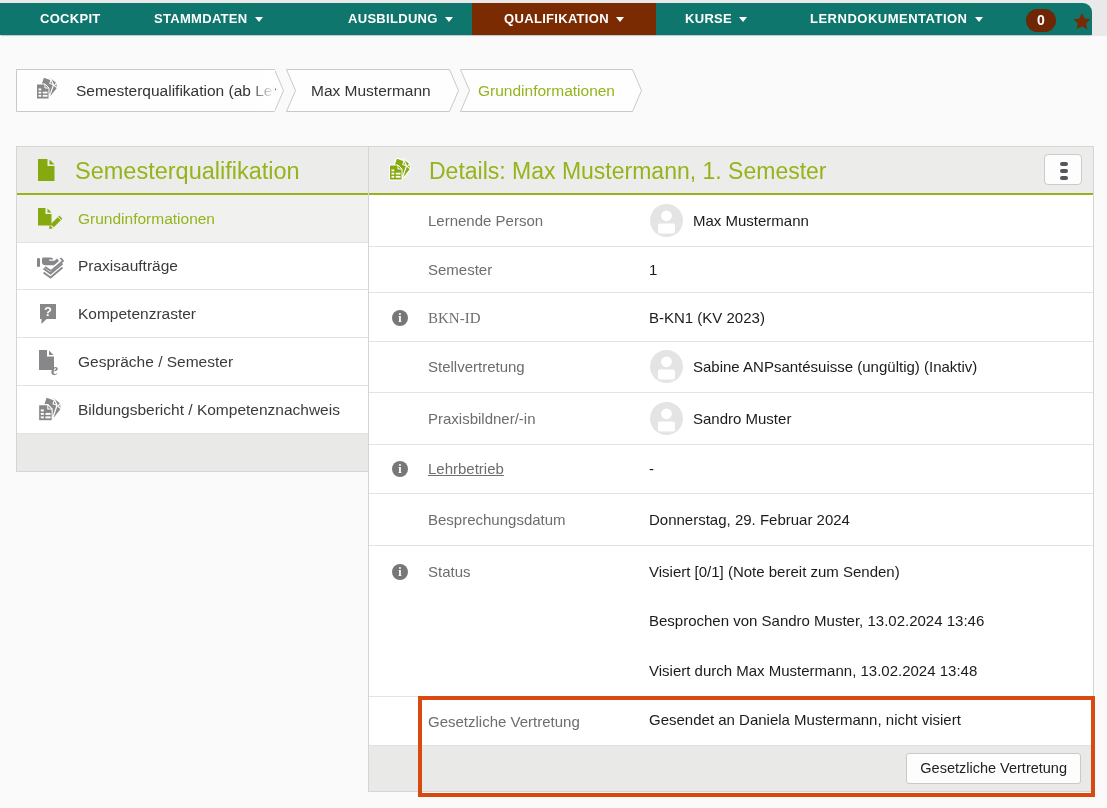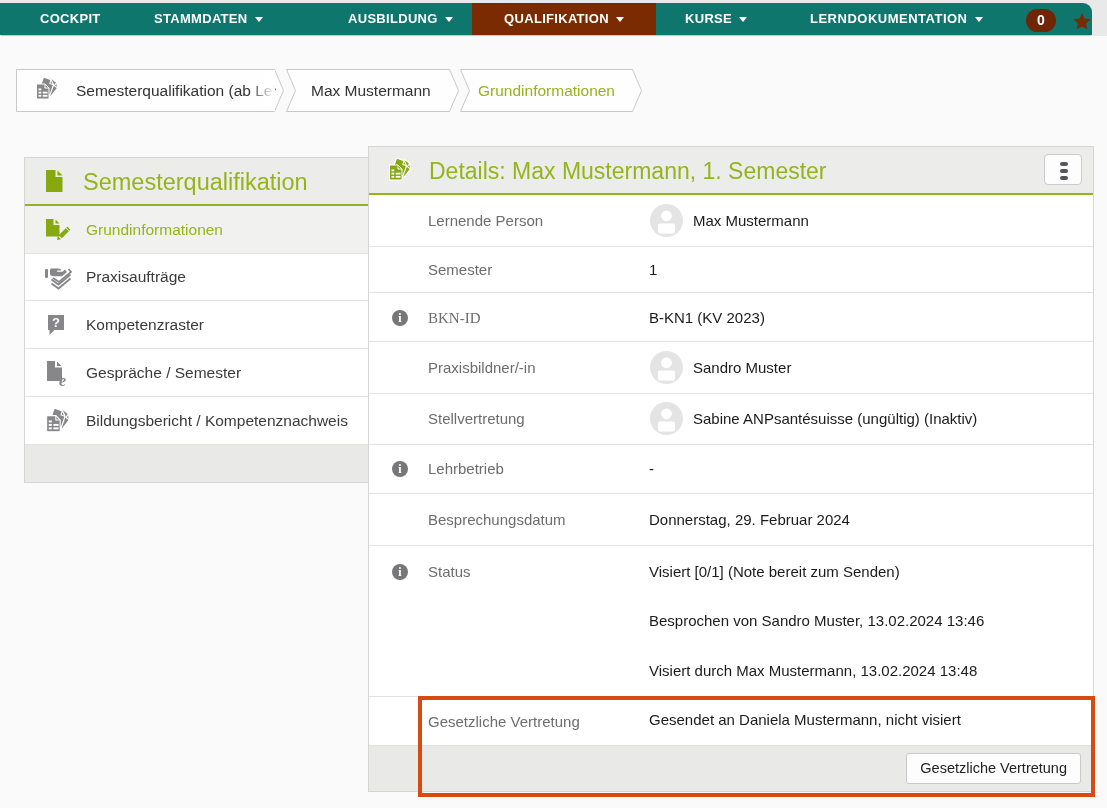--- a/index.html
+++ b/index.html
@@ -9,21 +9,21 @@
 .topbg { position:absolute; left:0; top:0; width:1107px; height:36px; background:#e9e9e9; }
 .nav { position:absolute; left:0; top:3px; width:1092px; height:32px; background:#0f766e; border-top-right-radius:9px; box-shadow:0 2px 1px -1px #bfc5cd; }
 .nav .it { position:absolute; top:0; height:32px; line-height:32px; color:#fff; font-weight:bold; font-size:13px; letter-spacing:.3px; white-space:nowrap; }
 .caret { display:inline-block; width:0; height:0; border-left:4.5px solid transparent; border-right:4.5px solid transparent; border-top:5px solid #fff; margin-left:7px; vertical-align:1px; }
 .navdark { position:absolute; left:472px; top:0; width:184px; height:32px; background:#7a2b02; text-align:center; }
 .badge { position:absolute; left:1026px; top:6px; width:30px; height:23px; background:#6e2605; border-radius:11.5px; color:#fff; font-weight:bold; font-size:14px; text-align:center; line-height:23px; }
 
 .panel { position:absolute; background:#fff; border:1px solid #d5d5d5; }
 .phead { position:relative; height:48px; background:#ececea; border-bottom:2px solid #95b41c; }
 .phead .ttl { position:absolute; left:58px; top:1px; line-height:46px; font-size:23.5px; color:#95b41c; white-space:nowrap; }
-.side { left:16px; top:157px; width:368px; height:326px;margin-left:8px; }
+.side { left:16px; top:146px; width:368px; height:326px; }
 .main { left:368px; top:146px; width:726px; height:646px; }
 .sitem { position:relative; border-bottom:1px solid #e3e3e3; background:#fff; }
 .sitem .txt { position:absolute; left:61px; top:50%; transform:translateY(-50%); font-size:15.5px; color:#3b3b3b; white-space:nowrap; }
 .sitem.act { background:#f1f1ef; }
 .sitem.act .txt { color:#95b41c; }
 .sfoot { position:absolute; left:0; bottom:0; width:100%; height:37px; background:#e9e9e8; }
 .icbox { position:absolute; left:20px; top:50%; transform:translateY(-50%); width:26px; height:26px; }
 
 .row { position:relative; border-bottom:1px solid #e3e3e3; }
 .lbl { position:absolute; left:59px; font-size:15px; color:#6d6d6d; line-height:20px; white-space:nowrap; }
@@ -182,41 +182,41 @@
   </div>
   <div class="row" style="height:46px;">
     <div class="lbl" style="top:13px;">Semester</div>
     <div class="val" style="top:13px;">1</div>
   </div>
   <div class="row" style="height:49px;">
     <div class="ico-i" style="top:17px;">i</div>
     <div class="lbl" style="top:15px;font-family:Liberation Serif, serif;">BKN-ID</div>
     <div class="val" style="top:15px;">B-KN1 (KV 2023)</div>
   </div>
+  <div class="row" style="height:51px;">
+    <div class="lbl" style="top:15px;">Stellvertretung</div>
+    <svg class="avatar" style="top:8px;" viewBox="0 0 33 33">
+        <circle cx="16.5" cy="16.5" r="16.5" fill="#e4e4e4"></circle>
+        <circle cx="16.5" cy="11.8" r="5.4" fill="#fff"></circle>
+        <rect x="8" y="19.4" width="17" height="10" rx="1.8" fill="#fff"></rect>
+      </svg>
+    <div class="val" style="left:324px;top:15px;">Sabine ANPsantésuisse (ungültig) (Inaktiv)</div>
+  </div>
   <div class="row" style="height:52px;">
     <div class="lbl" style="top:16px;">Praxisbildner/-in</div>
     <svg class="avatar" style="top:9px;" viewBox="0 0 33 33">
         <circle cx="16.5" cy="16.5" r="16.5" fill="#e4e4e4"></circle>
         <circle cx="16.5" cy="11.8" r="5.4" fill="#fff"></circle>
         <rect x="8" y="19.4" width="17" height="10" rx="1.8" fill="#fff"></rect>
       </svg>
     <div class="val" style="left:324px;top:16px;">Sandro Muster</div>
   </div>
-  <div class="row" style="height:51px;">
-    <div class="lbl" style="top:15px;">Stellvertretung</div>
-    <svg class="avatar" style="top:8px;" viewBox="0 0 33 33">
-        <circle cx="16.5" cy="16.5" r="16.5" fill="#e4e4e4"></circle>
-        <circle cx="16.5" cy="11.8" r="5.4" fill="#fff"></circle>
-        <rect x="8" y="19.4" width="17" height="10" rx="1.8" fill="#fff"></rect>
-      </svg>
-    <div class="val" style="left:324px;top:15px;">Sabine ANPsantésuisse (ungültig) (Inaktiv)</div>
-  </div>
   <div class="row" style="height:49px;">
     <div class="ico-i" style="top:16px;">i</div>
-    <div class="lbl" style="top:14px;">Lehrbetrieb</div>
+    <div class="lbl" style="top:14px;text-decoration:underline;">Lehrbetrieb</div>
     <div class="val" style="top:14px;">-</div>
   </div>
   <div class="row" style="height:52px;">
     <div class="lbl" style="top:16px;">Besprechungsdatum</div>
     <div class="val" style="top:16px;">Donnerstag, 29. Februar 2024</div>
   </div>
   <div class="row" style="height:151px;">
     <div class="ico-i" style="top:18px;">i</div>
     <div class="lbl" style="top:16px;">Status</div>
     <div class="val" style="top:16px;">Visiert [0/1] (Note bereit zum Senden)</div>

